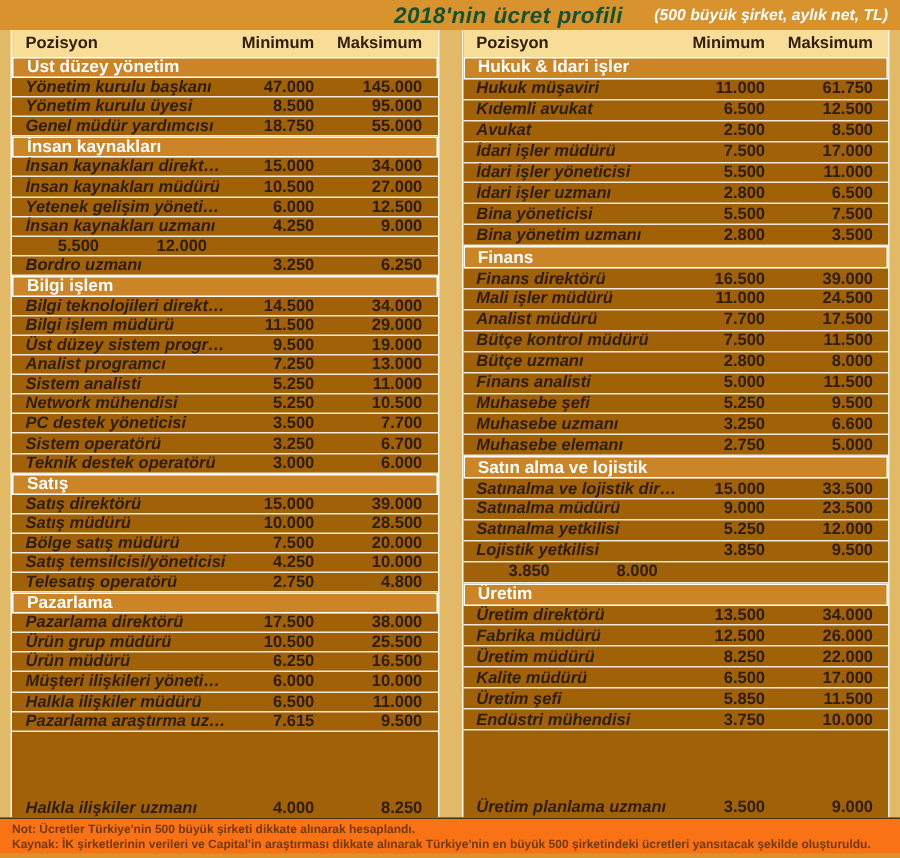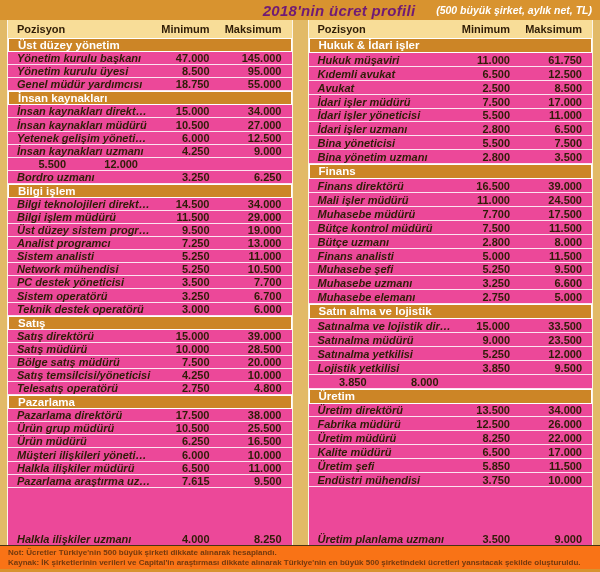--- a/index.html
+++ b/index.html
@@ -14,21 +14,21 @@
 
   
   .title-bar{
     height:20px;flex:0 0 20px;
     background:#d8932f;
     display:flex;align-items:center;justify-content:flex-end;
     position:relative;
   }
   .title-main{
     position:absolute;left:0;right:0;text-align:center;
-    color:#701a75;font-weight:bold;font-style:italic;font-size:15px;
+    color:#14532d;font-weight:bold;font-style:italic;font-size:15px;
     padding-left:78px;
     letter-spacing:.3px;
     white-space:nowrap;
   }
   .title-sub{
     position:relative;z-index:2;
     color:#fff;font-style:italic;font-size:10.5px;font-weight:bold;
     padding-right:8px;white-space:nowrap;
   }
 
@@ -36,48 +36,48 @@
   .tables{
     flex:1 1 auto;
     display:flex;
     gap:17px;
     padding:0 8px;
     min-height:0;
   }
   .table{
     flex:1 1 0;
     display:flex;flex-direction:column;
-    background:#ec4899;
+    background:#a16207;
     box-shadow:0 0 0 1px rgba(255,255,255,.85);
     min-width:0;
   }
   .thead{
     flex:0 0 18px;
     display:flex;align-items:center;
     font-size:11px;font-weight:bold;color:#2f1d07;
     background:#f8dd98;
   }
   .tbody{
     flex:1 1 auto;
     display:flex;flex-direction:column;
     min-height:0;
   }
   .section-bar{
     flex:1 1 0;
-    display:flex;align-items:flex-start;
+    display:flex;align-items:center;
     background:#cc8526;
     border:1px solid #ffffff;
     color:#fff;font-size:11.5px;font-weight:bold;
     padding-left:9px;
     min-height:0;
     white-space:nowrap;overflow:hidden;
   }
   .row{
     flex:1 1 0;
-    display:flex;align-items:flex-end;
+    display:flex;align-items:center;
     border-bottom:1px solid rgba(255,255,255,.85);
     font-size:11px;color:#2f1d07;
     min-height:0;
     white-space:nowrap;overflow:hidden;
   }
   .row:last-child{border-bottom:none;margin-top:45px;}
   .c-pos{
     flex:1 1 auto;
     padding-left:9px;
     font-weight:bold;font-style:italic;
@@ -342,21 +342,21 @@
             <span class="c-pos">Finans direktörü</span>
             <span class="c-min">16.500</span>
             <span class="c-max">39.000</span>
           </div>
           <div class="row">
             <span class="c-pos">Mali işler müdürü</span>
             <span class="c-min">11.000</span>
             <span class="c-max">24.500</span>
           </div>
           <div class="row">
-            <span class="c-pos">Muhasebe müdürü</span>
+            <span class="c-pos">Analist müdürü</span>
             <span class="c-min">7.700</span>
             <span class="c-max">17.500</span>
           </div>
           <div class="row">
             <span class="c-pos">Bütçe kontrol müdürü</span>
             <span class="c-min">7.500</span>
             <span class="c-max">11.500</span>
           </div>
           <div class="row">
             <span class="c-pos">Bütçe uzmanı</span>

